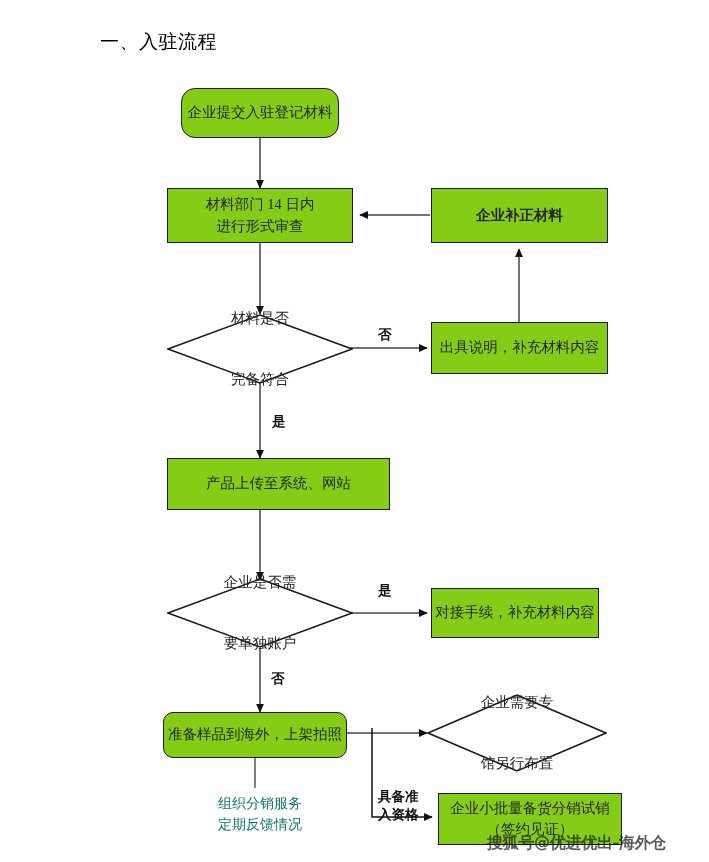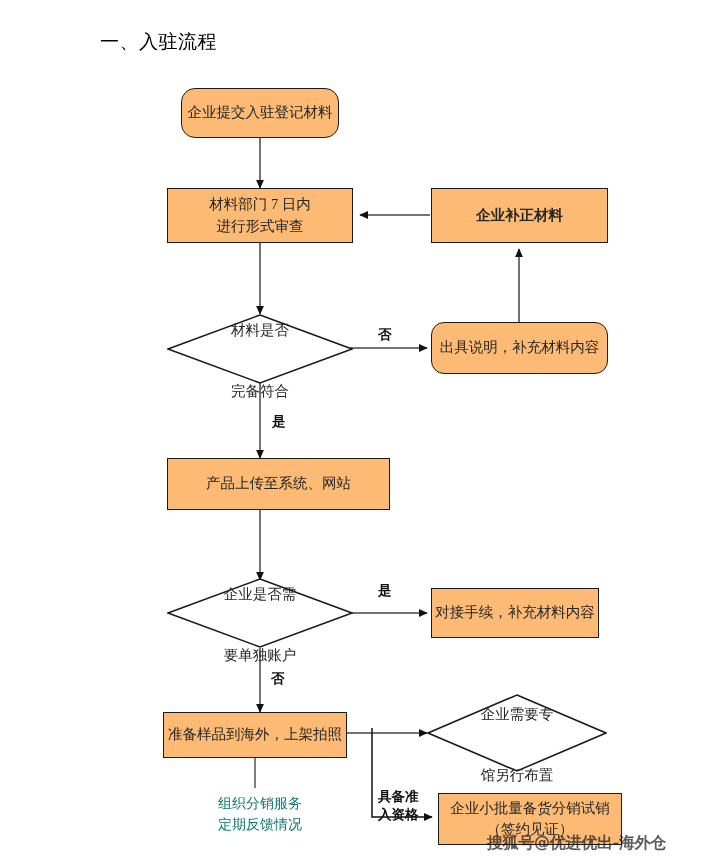--- a/index.html
+++ b/index.html
@@ -39,21 +39,21 @@
     position: absolute;
     box-sizing: border-box;
     display: flex;
     flex-direction: column;
     align-items: center;
     justify-content: center;
     text-align: center;
     font-size: 14.5px;
     line-height: 1.45;
     color: #262626;
-    background: #fdba74;
+    background: #84cc16;
   }
 
   .node.rect {
     border: 1.3px solid #1b1b1b;
   }
   .node.rounded {
     border: 1.3px solid #1b1b1b;
     border-radius: 14px;
   }
 
@@ -63,21 +63,21 @@
     box-sizing: border-box;
   }
   .diamond-wrap .shape {
     position: absolute;
     left: 0; top: 0;
     width: 100%;
     height: 100%;
   }
   .diamond-wrap .dlabel {
     position: absolute;
-    left: 0; top: 12px;
+    left: 0; top: 0;
     width: 100%;
     height: 100%;
     display: flex;
     flex-direction: column;
     align-items: center;
     justify-content: center;
     text-align: center;
     font-size: 14.5px;
     line-height: 1.5;
     color: #262626;
@@ -152,39 +152,39 @@
   </g>
 </svg>
 
 <div class="title">一、入驻流程</div>
 
 <div class="node rounded" style="left:181px; top:88px; width:158px; height:50px;">
   <span>企业提交入驻登记材料</span>
 </div>
 
 <div class="node rect" style="left:167px; top:188px; width:186px; height:55px;">
-  <span>材料部门 7 日内</span>
+  <span>材料部门 14 日内</span>
   <span>进行形式审查</span>
 </div>
 
 <div class="node rect" style="left:431px; top:188px; width:177px; height:55px;font-weight:bold;">
   <span>企业补正材料</span>
 </div>
 
 <div class="diamond-wrap" style="left:167px; top:314px; width:186px; height:70px;">
   <svg class="shape" viewBox="0 0 186 70" preserveAspectRatio="none" xmlns="http://www.w3.org/2000/svg">
     <polygon points="93,1 185,35 93,69 1,35" fill="#fff" stroke="#1b1b1b" stroke-width="1.6"></polygon>
   </svg>
   <div class="dlabel">
     <span>材料是否</span>
     <span>完备符合</span>
   </div>
 </div>
 
-<div class="node rect" style="left:431px; top:322px; width:177px; height:52px;border-radius:13px;">
+<div class="node rect" style="left:431px; top:322px; width:177px; height:52px;">
   <span>出具说明，补充材料内容</span>
 </div>
 
 <div class="node rect" style="left:167px; top:458px; width:223px; height:52px;">
   <span>产品上传至系统、网站</span>
 </div>
 
 <div class="diamond-wrap" style="left:167px; top:578px; width:186px; height:70px;">
   <svg class="shape" viewBox="0 0 186 70" preserveAspectRatio="none" xmlns="http://www.w3.org/2000/svg">
     <polygon points="93,1 185,35 93,69 1,35" fill="#fff" stroke="#1b1b1b" stroke-width="1.6"></polygon>
@@ -192,21 +192,21 @@
   <div class="dlabel">
     <span>企业是否需</span>
     <span>要单独账户</span>
   </div>
 </div>
 
 <div class="node rect" style="left:431px; top:588px; width:168px; height:50px;">
   <span>对接手续，补充材料内容</span>
 </div>
 
-<div class="node rect" style="left:163px; top:712px; width:184px; height:46px;">
+<div class="node rect" style="left:163px; top:712px; width:184px; height:46px;border-radius:10px;">
   <span>准备样品到海外，上架拍照</span>
 </div>
 
 <div class="diamond-wrap" style="left:427px; top:694px; width:180px; height:78px;">
   <svg class="shape" viewBox="0 0 180 78" preserveAspectRatio="none" xmlns="http://www.w3.org/2000/svg">
     <polygon points="90,1 179,39 90,77 1,39" fill="#fff" stroke="#1b1b1b" stroke-width="1.6"></polygon>
   </svg>
   <div class="dlabel">
     <span>企业需要专</span>
     <span>馆另行布置</span>

